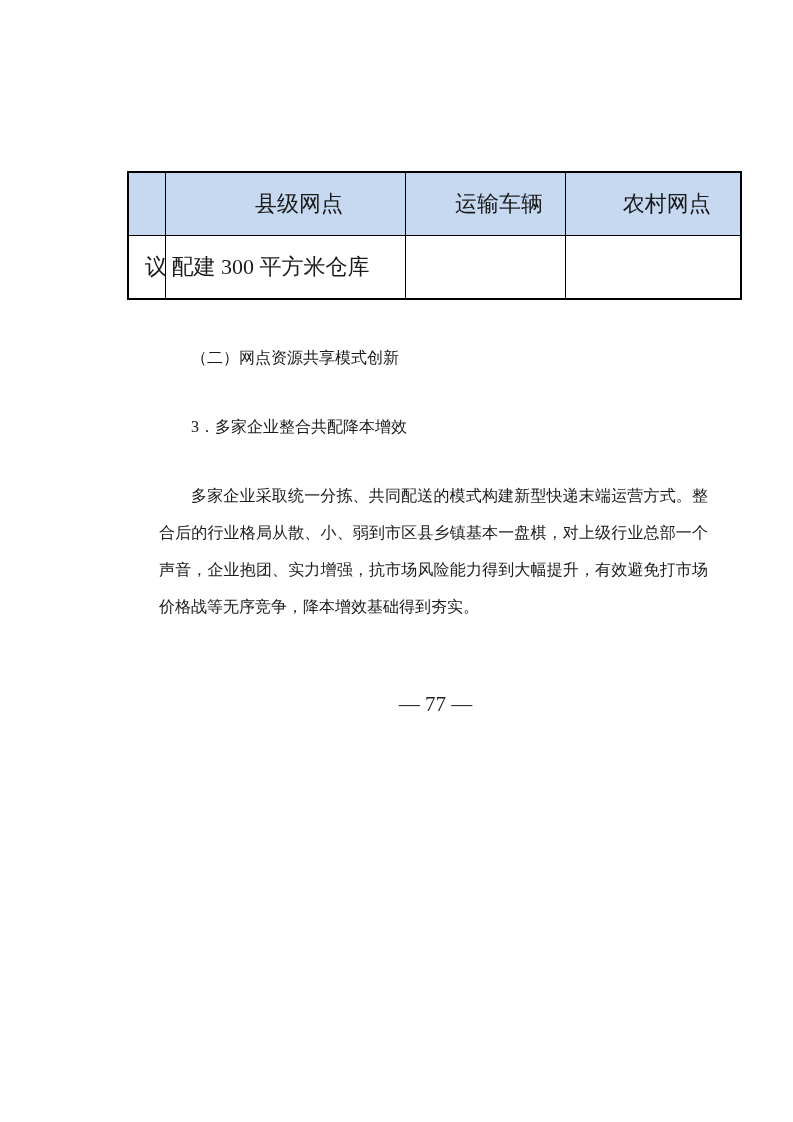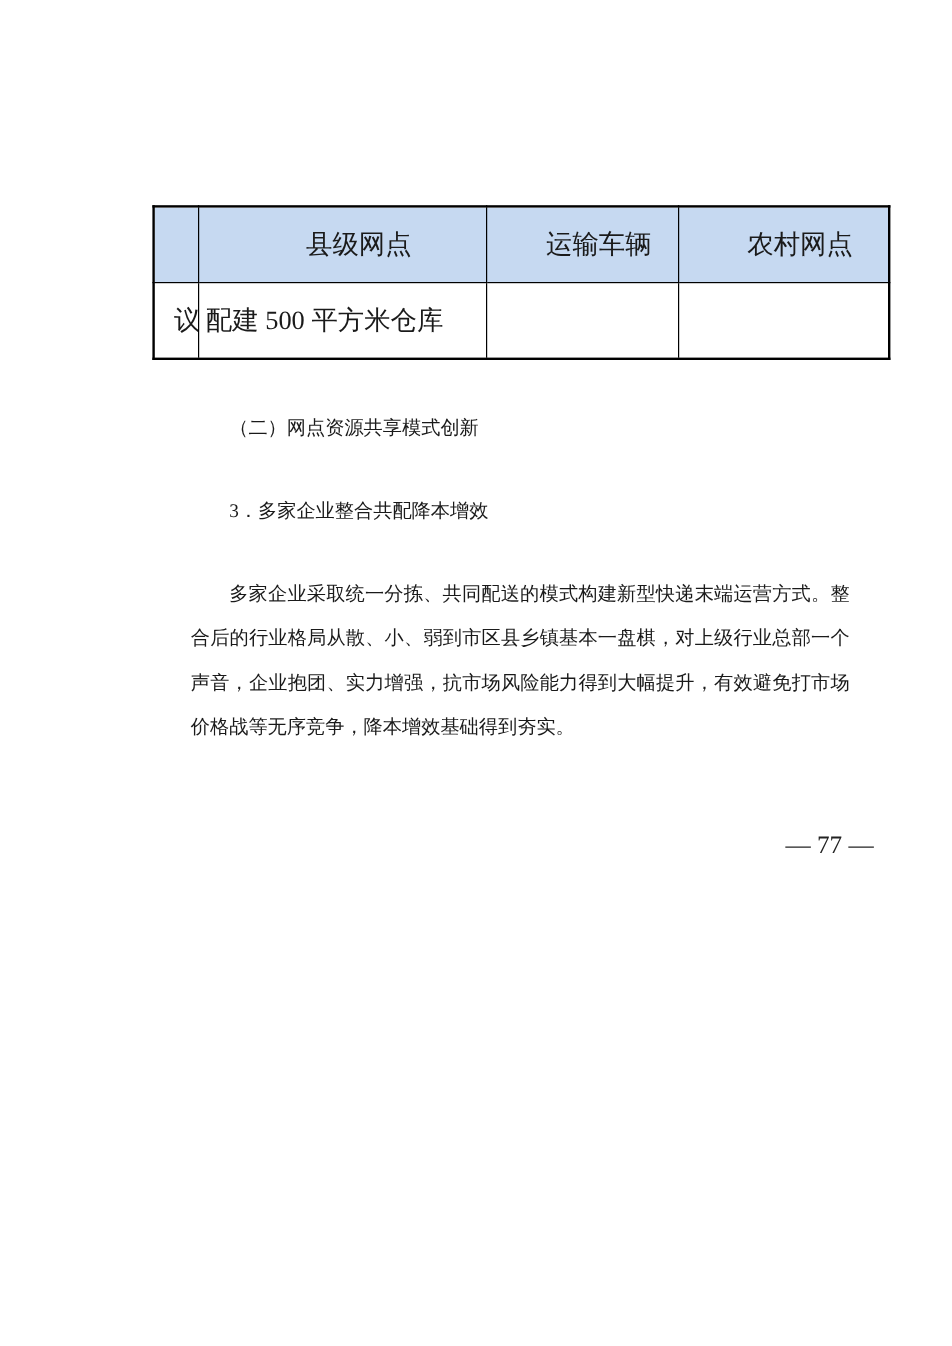--- a/index.html
+++ b/index.html
@@ -57,21 +57,21 @@
     text-align: justify;
     text-justify: inter-ideograph;
   }
   .text-block p { margin: 0; }
   .para { text-indent: 2em; }
   .section-heading { text-indent: 2em; }
   .sub-heading { text-indent: 2em; }
   .page-number {
     width: 613px;
     margin-top: 19px;
-    text-align: right;
+    text-align: center;
     padding-right: 12px;
     font-size: 21px;
     color: #222222;
   }
 </style>
 </head>
 <body>
 
 <div class="page">
   <div class="content">
@@ -87,21 +87,21 @@
         <tr>
           <th class="c0"></th>
           <th class="c1">县级网点</th>
           <th class="c2">运输车辆</th>
           <th class="c3">农村网点</th>
         </tr>
       </thead>
       <tbody>
         <tr>
           <td class="c0">议</td>
-          <td class="c1">配建 500 平方米仓库</td>
+          <td class="c1">配建 300 平方米仓库</td>
           <td class="c2"></td>
           <td class="c3"></td>
         </tr>
       </tbody>
     </table>
 
     <div class="text-block">
       <p class="section-heading">（二）网点资源共享模式创新</p>
       <p class="sub-heading">3．多家企业整合共配降本增效</p>
       <p class="para">多家企业采取统一分拣、共同配送的模式构建新型快递末端运营方式。整合后的行业格局从散、小、弱到市区县乡镇基本一盘棋，对上级行业总部一个声音，企业抱团、实力增强，抗市场风险能力得到大幅提升，有效避免打市场价格战等无序竞争，降本增效基础得到夯实。</p>

